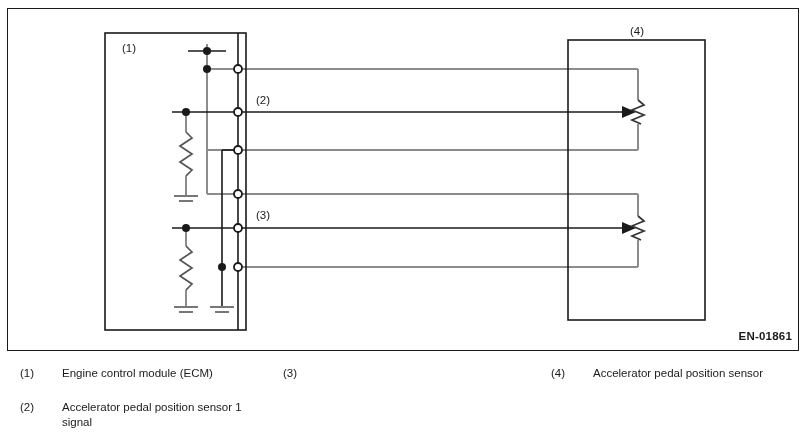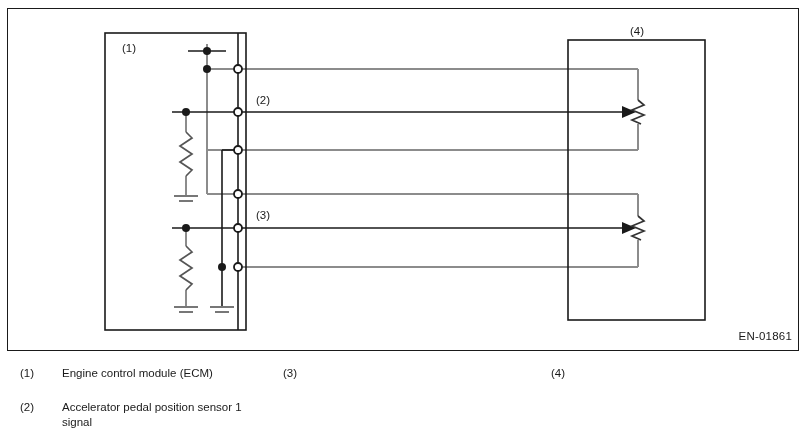--- a/index.html
+++ b/index.html
@@ -28,21 +28,21 @@
     width:808px;height:360px;
     overflow:visible;
   }
 
   
   .diagram-id{
     position:absolute;
     right:16px;
     top:330px;
     font-size:11.5px;
-    font-weight:normal;
+    font-weight:bold;
     letter-spacing:.2px;
     color:#1a1a1a;
   }
 
   
   .legend{
     position:absolute;
     left:0;top:362px;
     width:808px;
     height:85px;
@@ -199,16 +199,17 @@
       <span class="legend-num">(2)</span>
       <span class="legend-text">Accelerator pedal position sensor 1 signal</span>
     </div>
 
     <div class="legend-item li-3">
       <span class="legend-num">(3)</span>
     </div>
 
     <div class="legend-item li-4">
       <span class="legend-num">(4)</span>
+      <span class="legend-text">Accelerator pedal position sensor</span>
     </div>
 
   </div>
 </div>
 
 </body></html>

